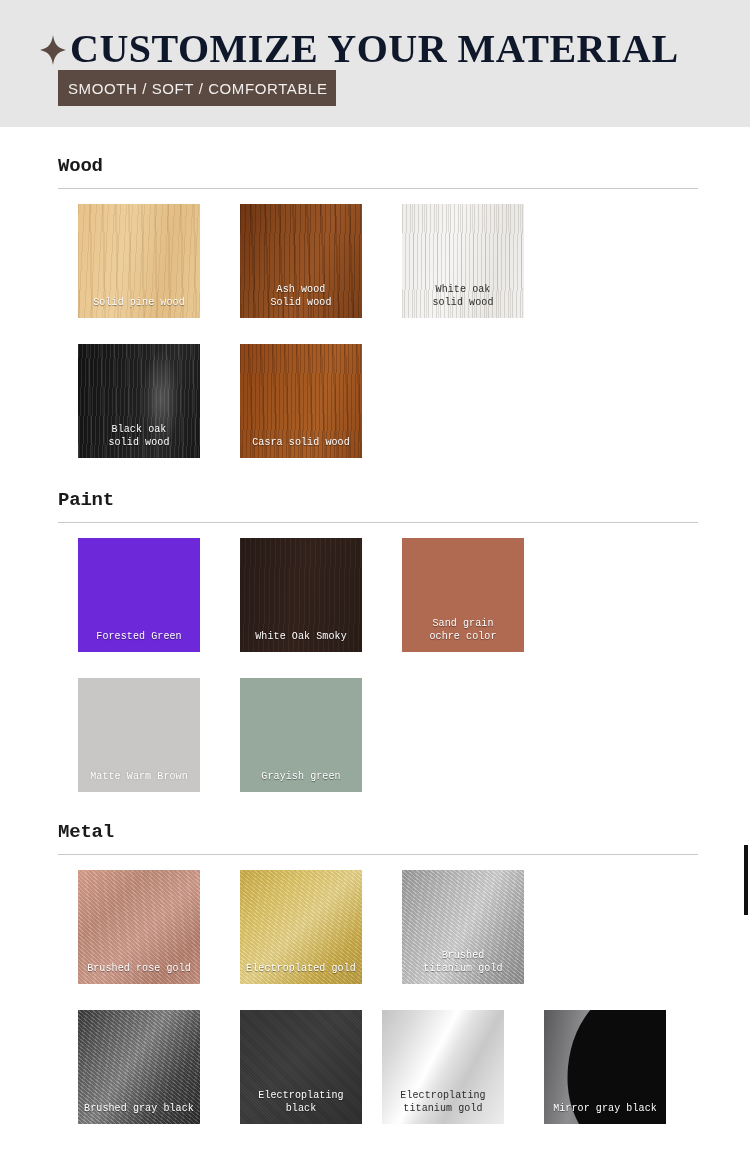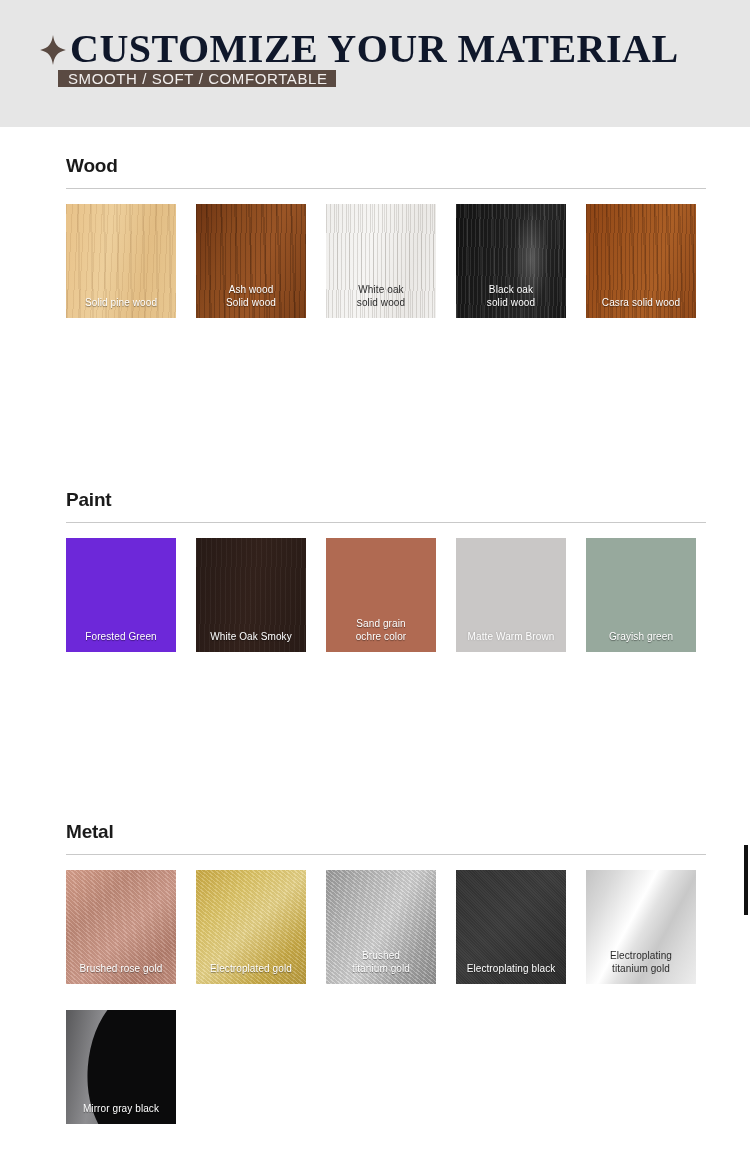--- a/index.html
+++ b/index.html
@@ -24,51 +24,52 @@
     letter-spacing:0.5px;
     white-space:nowrap;
   }
   .sparkle-icon{
     display:inline-block;width:26px;height:30px;margin-right:4px;
     position:relative;top:1px;
   }
   .sparkle-icon svg{display:block;}
   .header-sub-band{
     position:absolute;left:58px;top:70px;
-    height:17px;
+    height:36px;
     background:#5a4a42;
     display:flex;align-items:center;
     padding:0 8px 0 10px;
   }
   .header-sub-text{
     color:#f2efee;font-size:15px;letter-spacing:0.6px;
     font-family:"Liberation Sans", sans-serif;
     white-space:nowrap;
   }
 
   
-  .section{position:absolute;left:66px;width:640px;}
+  .section{position:absolute;left:58px;width:640px;font-family:Liberation Mono, monospace;}
   .section-title{
     font-size:19px;font-weight:bold;color:#1a1a1a;
     letter-spacing:-0.2px;margin:0;padding:0;line-height:22px;
   }
   .section-rule{
     width:640px;height:1px;background:#c9c9c9;margin-top:11px;
   }
 
   .swatch-grid{
     display:flex;flex-wrap:wrap;
     margin-top:15px;
     width:640px;
   }
   .swatch{
-    width:110px;height:114px;
+    width:122px;height:114px;
     margin-right:20px;margin-bottom:26px;
     position:relative;overflow:hidden;
     box-sizing:border-box;
+    margin-left:20px;
   }
   .swatch:nth-child(5n){margin-right:0;}
   .swatch-label{
     position:absolute;left:0;right:0;bottom:9px;
     text-align:center;
     font-size:10px;line-height:12.5px;
     letter-spacing:0.1px;
     padding:0 4px;
     box-sizing:border-box;
     white-space:pre-line;
@@ -296,20 +297,23 @@
         <div class="swatch m-rosegold">
           <div class="swatch-label label-light">Brushed rose gold</div>
         </div>
         <div class="swatch m-goldplate">
           <div class="swatch-label label-light">Electroplated gold</div>
         </div>
         <div class="swatch m-brushedti">
           <div class="swatch-label label-light">Brushed
 titanium gold</div>
         </div>
+        <div class="swatch m-brushedgrayblack">
+          <div class="swatch-label label-light">Brushed gray black</div>
+        </div>
         <div class="swatch m-electroblack">
           <div class="swatch-label label-light">Electroplating black</div>
         </div>
         <div class="swatch m-electroti">
           <div class="swatch-label label-dark">Electroplating
 titanium gold</div>
         </div>
         <div class="swatch m-mirrorgrayblack">
           <div class="mirror-shape"></div>
           <div class="swatch-label label-light">Mirror gray black</div>

